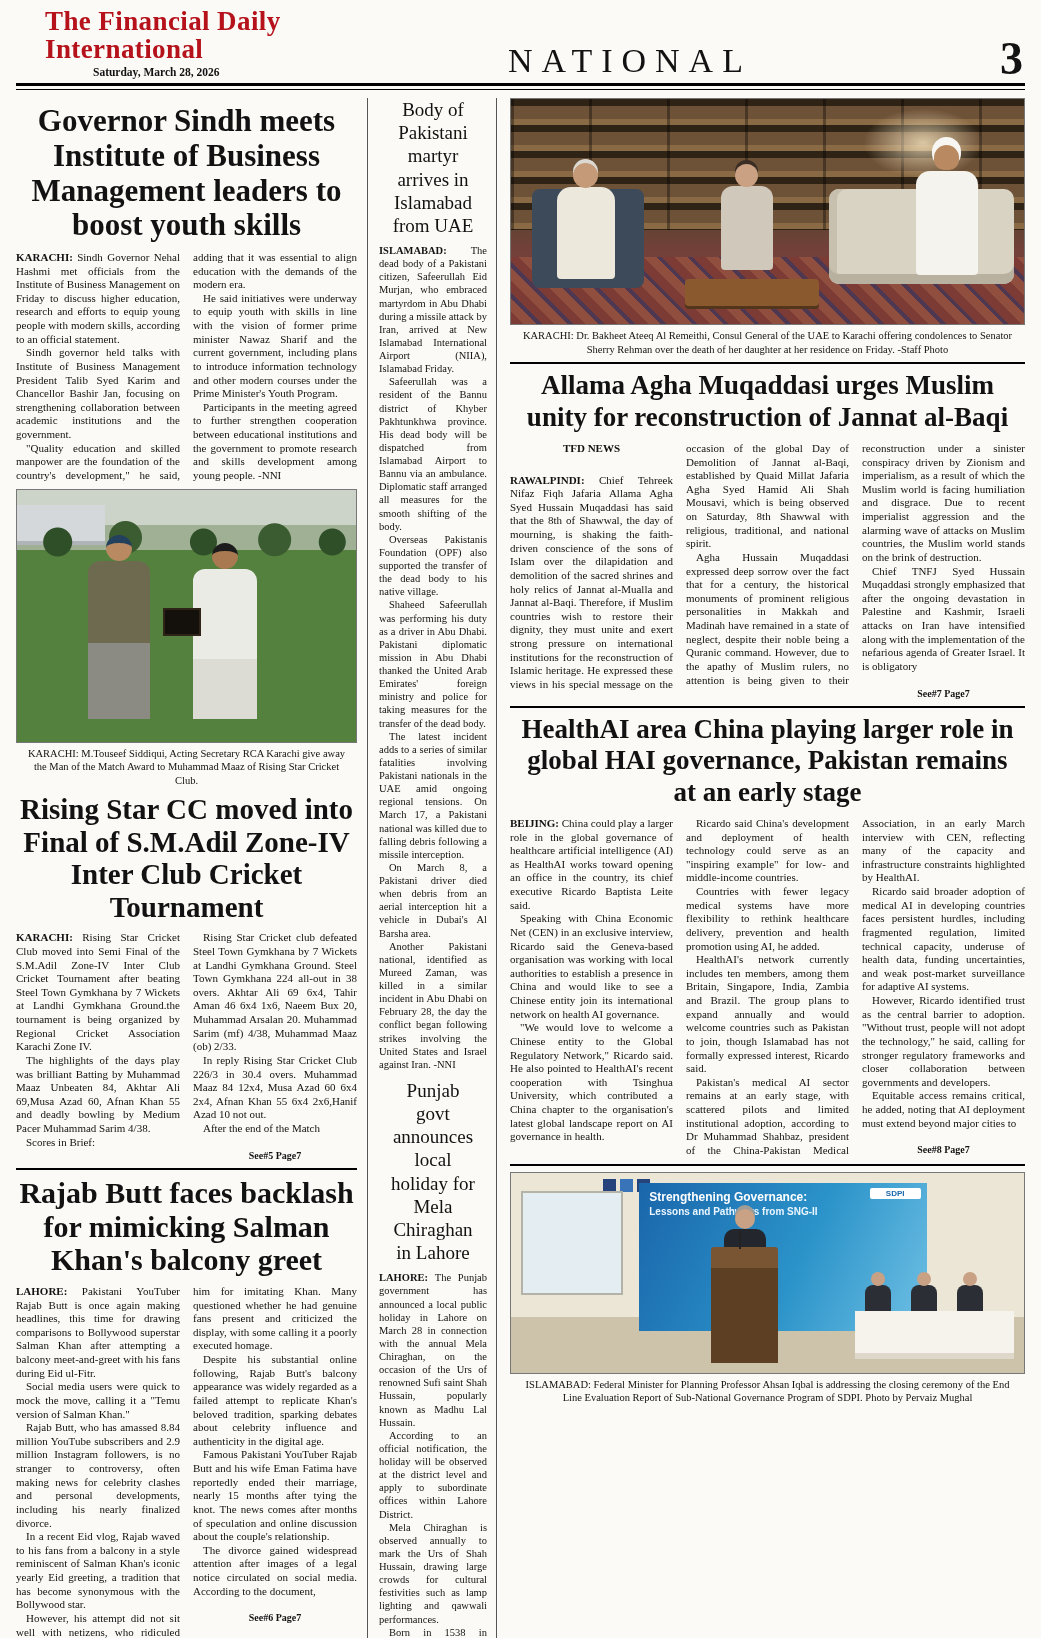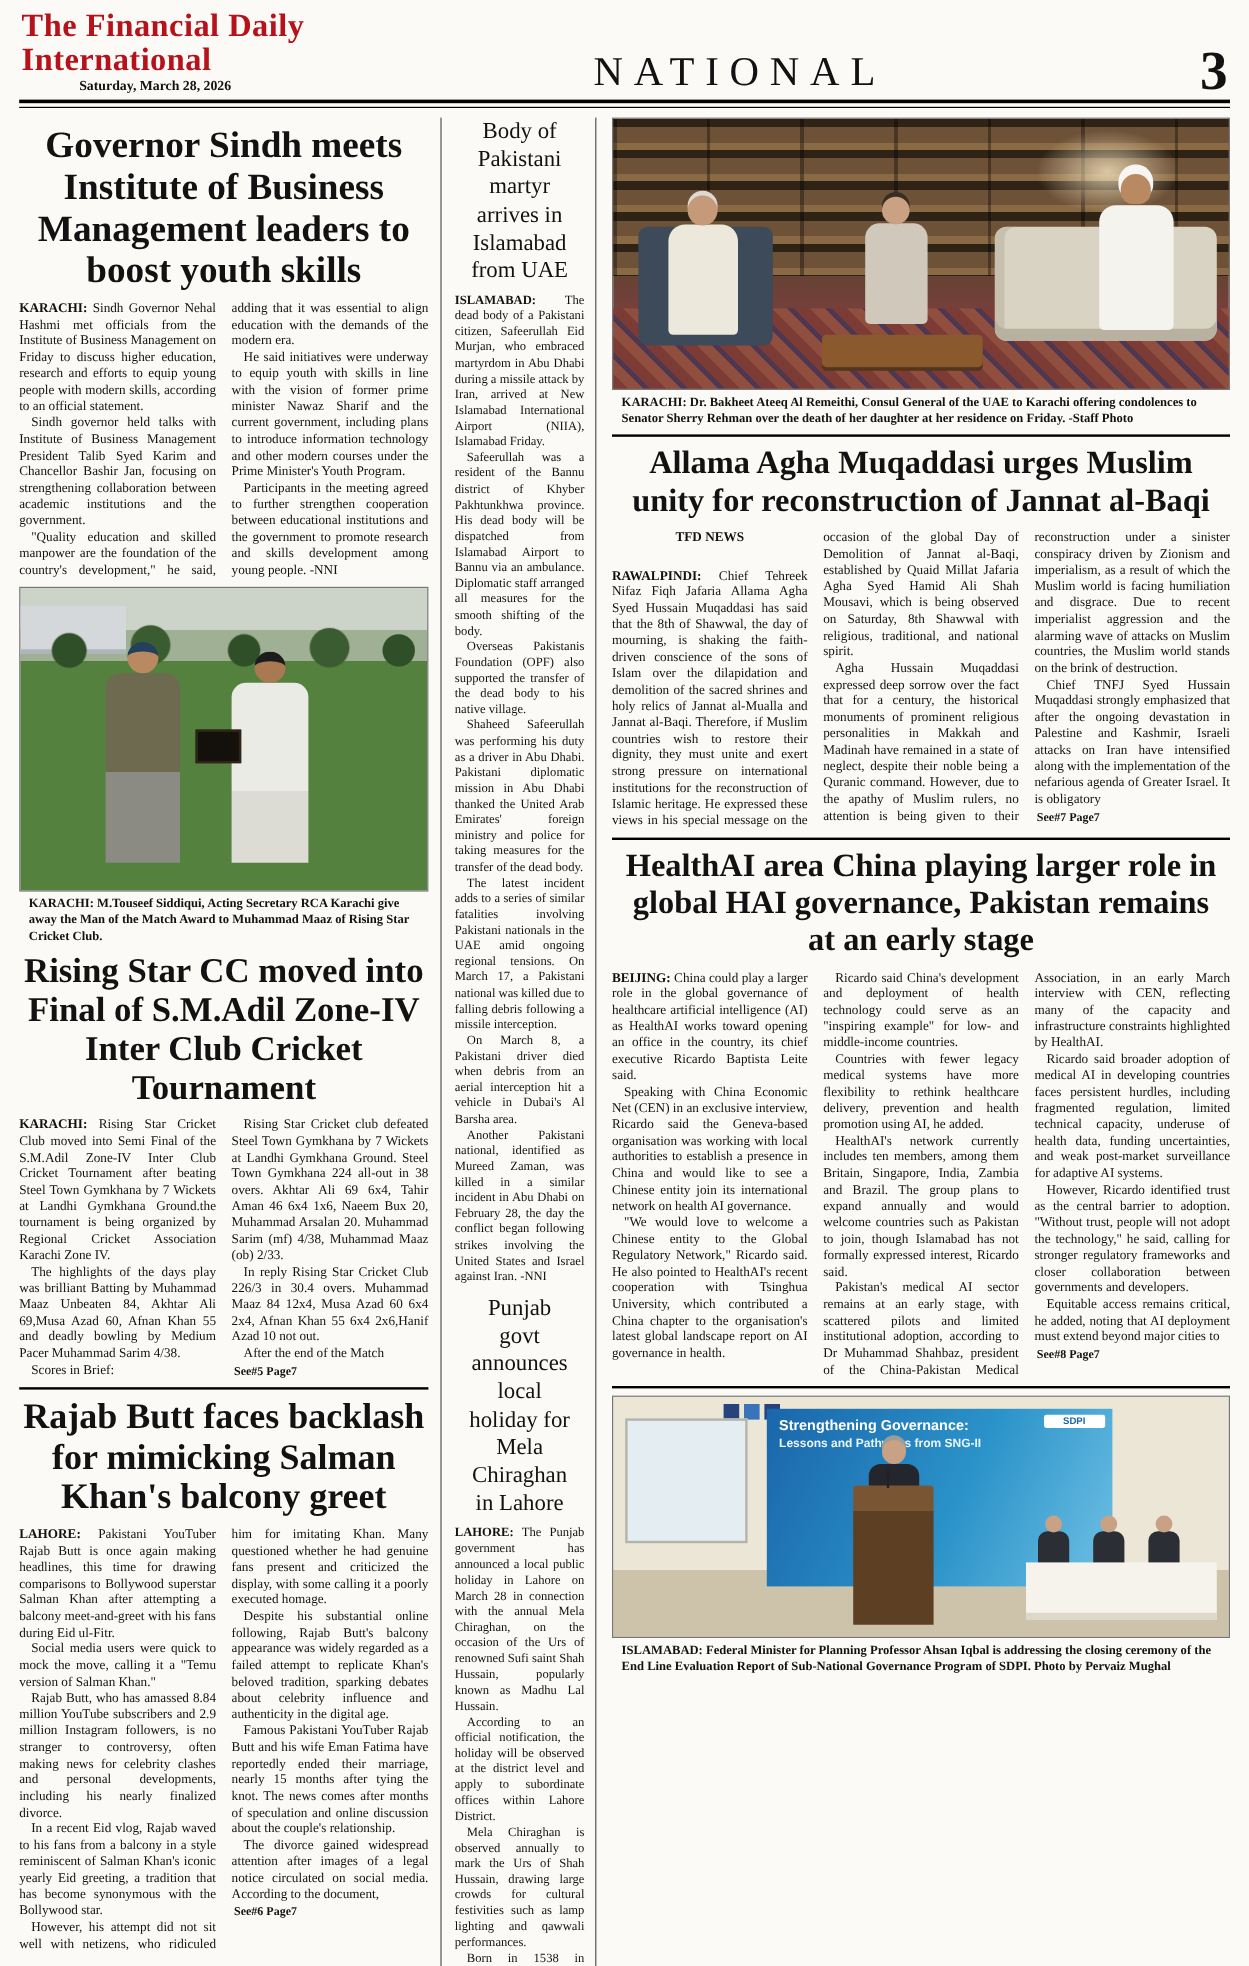--- a/index.html
+++ b/index.html
@@ -1,20 +1,20 @@
 <!DOCTYPE html>
 <html><head>
 <meta charset="utf-8">
 <style>
   html,body{margin:0;padding:0;background:#9a9a9a;}
   .page{width:1041px;min-height:1638px;margin:0 auto;background:#fbfaf6;box-sizing:border-box;
         padding:6px 16px 14px;font-family:"Liberation Serif",serif;color:#121212;}
   
   .masthead-row{display:flex;align-items:flex-end;padding:2px 2px 3px;}
-  .masthead{width:310px;}
+  .masthead{width:310px;margin-left:27px;}
   .masthead-title{color:#b5121b;font-size:27px;font-weight:700;letter-spacing:.4px;line-height:1.02;}
   .masthead-date{font-size:11.5px;font-weight:700;margin:3px 0 0 48px;}
   .section-label{flex:1;text-align:center;padding-right:95px;font-size:34px;letter-spacing:9px;font-weight:400;line-height:1;}
   .page-number{font-size:46px;font-weight:700;line-height:.85;}
   .rule-double{border-top:3px solid #000;border-bottom:1.5px solid #000;height:3px;margin:2px 0 8px;}
   
   .top-grid{display:grid;grid-template-columns:352px 118px 1fr;column-gap:11px;}
   .col-left{border-right:1px solid #555;padding-right:10px;}
   .col-mid{border-right:1px solid #555;padding-right:9px;}
   .col-right{padding-left:2px;}
@@ -22,24 +22,24 @@
   .hl{font-weight:700;text-align:center;line-height:1.12;margin:2px 0 8px;}
   .hl-xl{font-size:31px;margin-top:6px;}
   .hl-lg{font-size:27px;line-height:1.16;margin:6px 10px 9px;}
   .hl-md{font-size:19px;font-weight:400;line-height:1.22;margin:0 12px 7px;}
   .body{font-size:11px;line-height:1.24;text-align:justify;}
   .cols2{column-count:2;column-gap:13px;}
   .cols3{column-count:3;column-gap:13px;}
   .para{margin:0;text-indent:10px;}
   .para.lead{text-indent:0;}
   .kicker{text-align:center;font-weight:700;margin:0 0 18px;text-indent:0;}
-  .jump{text-align:left;font-weight:700;font-size:10px;margin:2px 2px 0;}
+  .jump{text-align:center;font-weight:700;font-size:10px;margin:14px 2px 0;}
   .col-mid .body{font-size:10.5px;line-height:1.25;}
   figure{margin:0;}
-  figcaption{font-size:10.5px;font-weight:700;line-height:1.3;margin:4px 8px 6px;}
+  figcaption{font-size:10.5px;font-weight:400;text-align:center;line-height:1.3;margin:4px 8px 6px;}
   .rule{border-top:2px solid #000;margin:6px 0;}
   
   .ph{position:relative;overflow:hidden;border:1px solid #777;}
   
   .ph-uae{height:225px;background:linear-gradient(180deg,#43321f 0%,#5d4430 52%,#74403a 68%,#6e3f45 100%);}
   .u-shelves{position:absolute;left:0;right:0;top:0;height:58%;
      background:repeating-linear-gradient(90deg,rgba(0,0,0,.35) 0 3px,transparent 3px 78px),
                 repeating-linear-gradient(180deg,#2f2315 0 7px,#6e5238 7px 20px,#8a6a45 20px 26px);}
   .u-light{position:absolute;right:8%;top:4%;width:120px;height:70px;background:radial-gradient(ellipse at center,rgba(255,238,200,.75),rgba(255,238,200,0) 70%);}
   .u-floor{position:absolute;left:0;right:0;bottom:0;height:30%;

